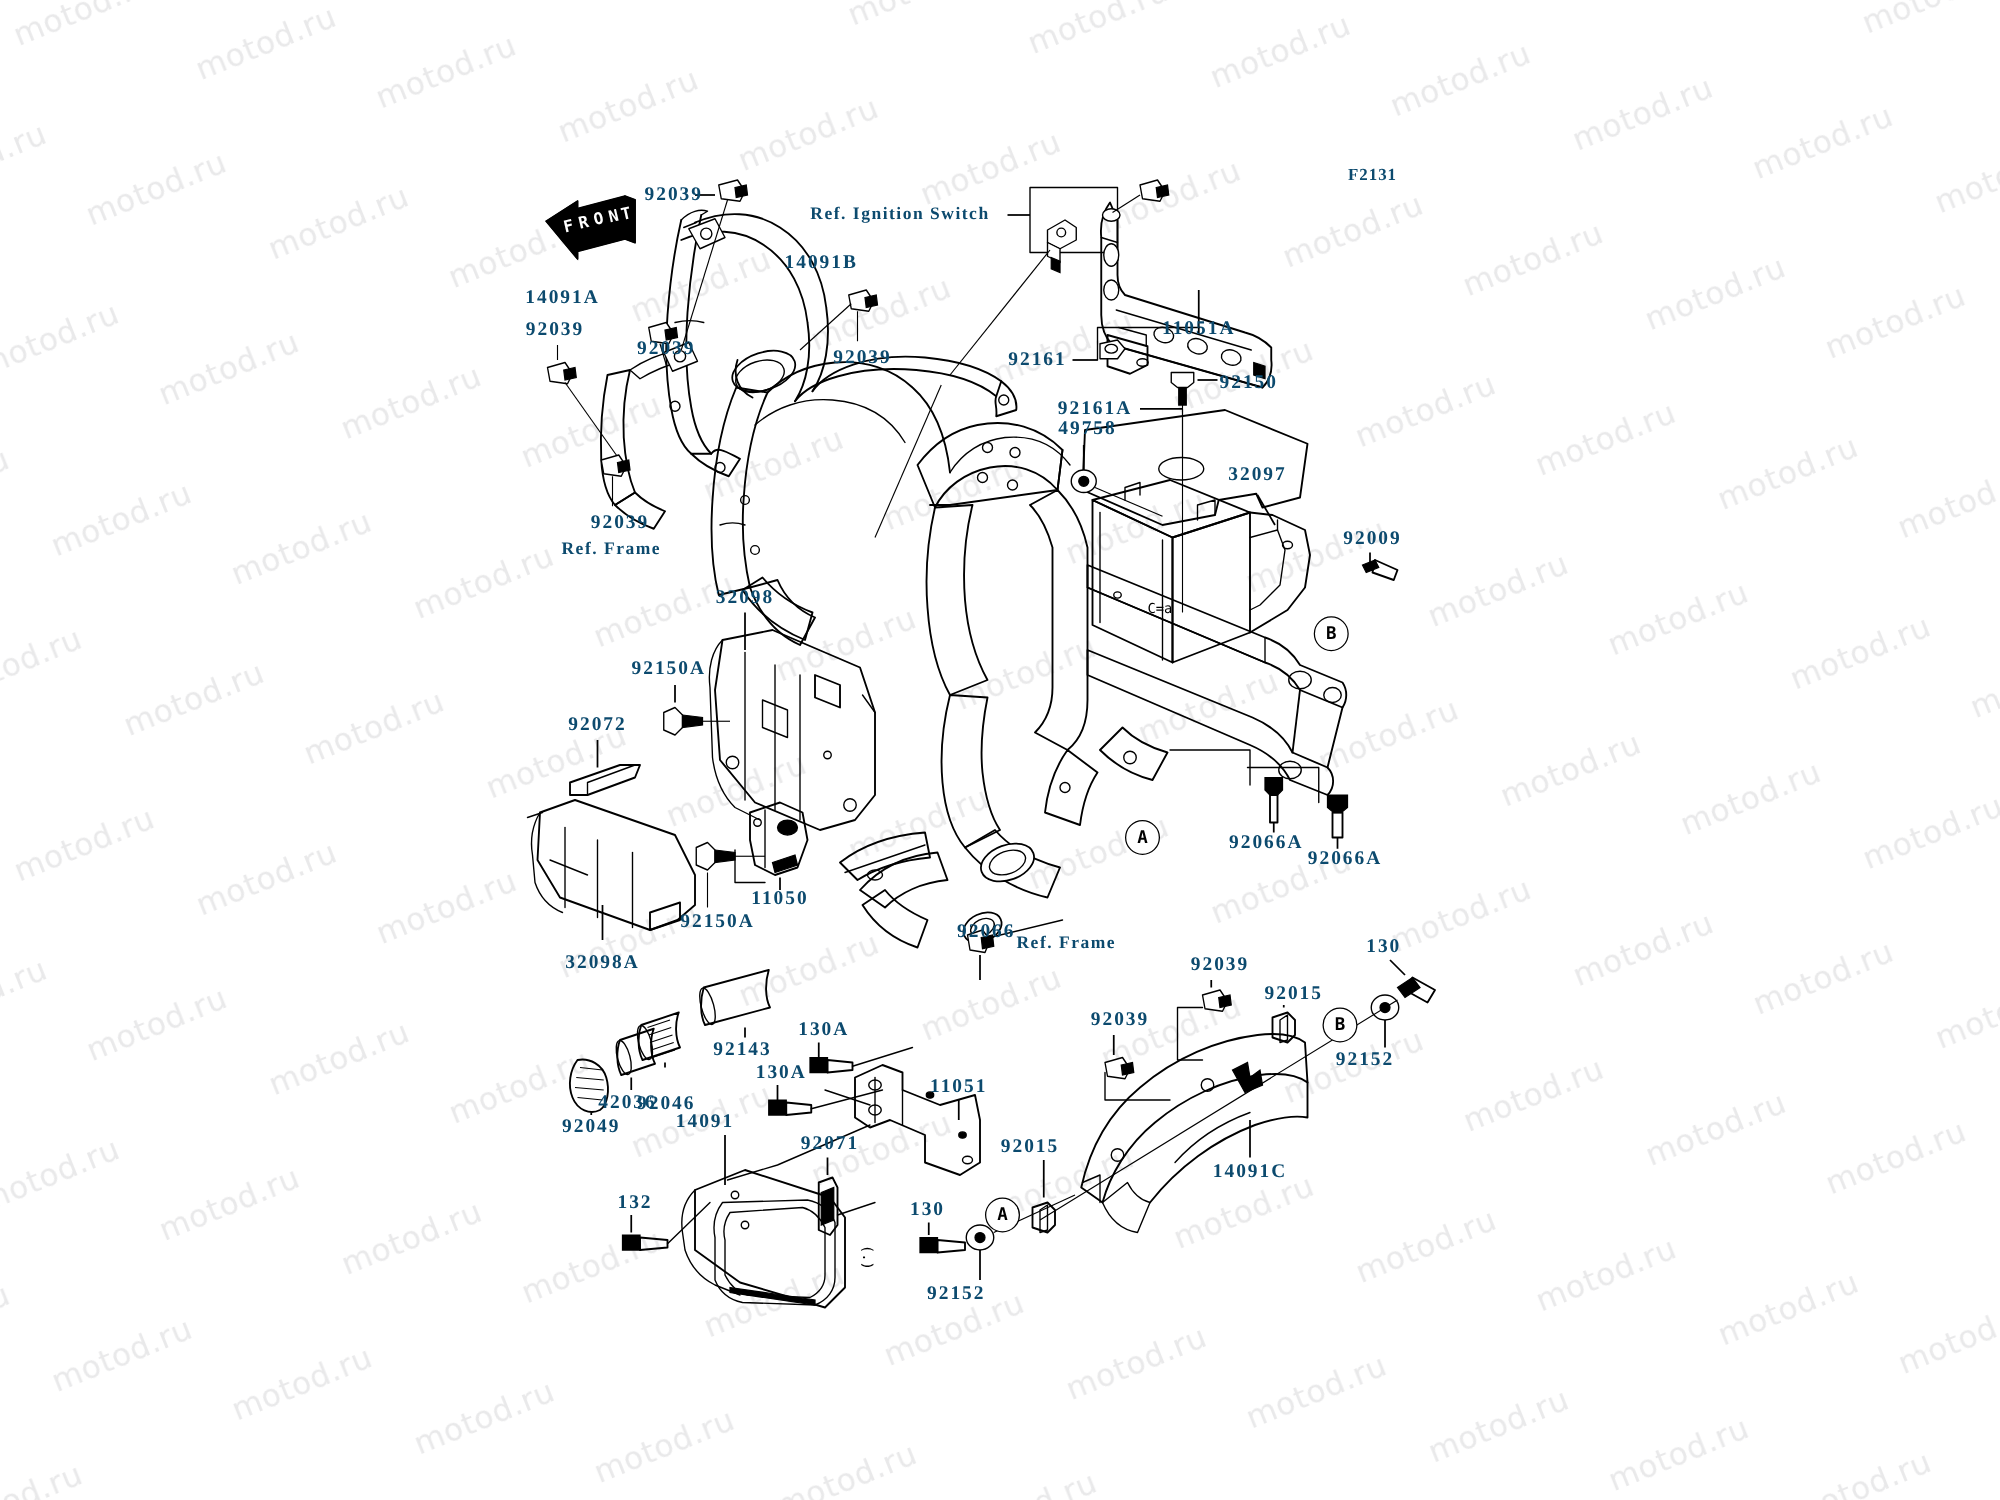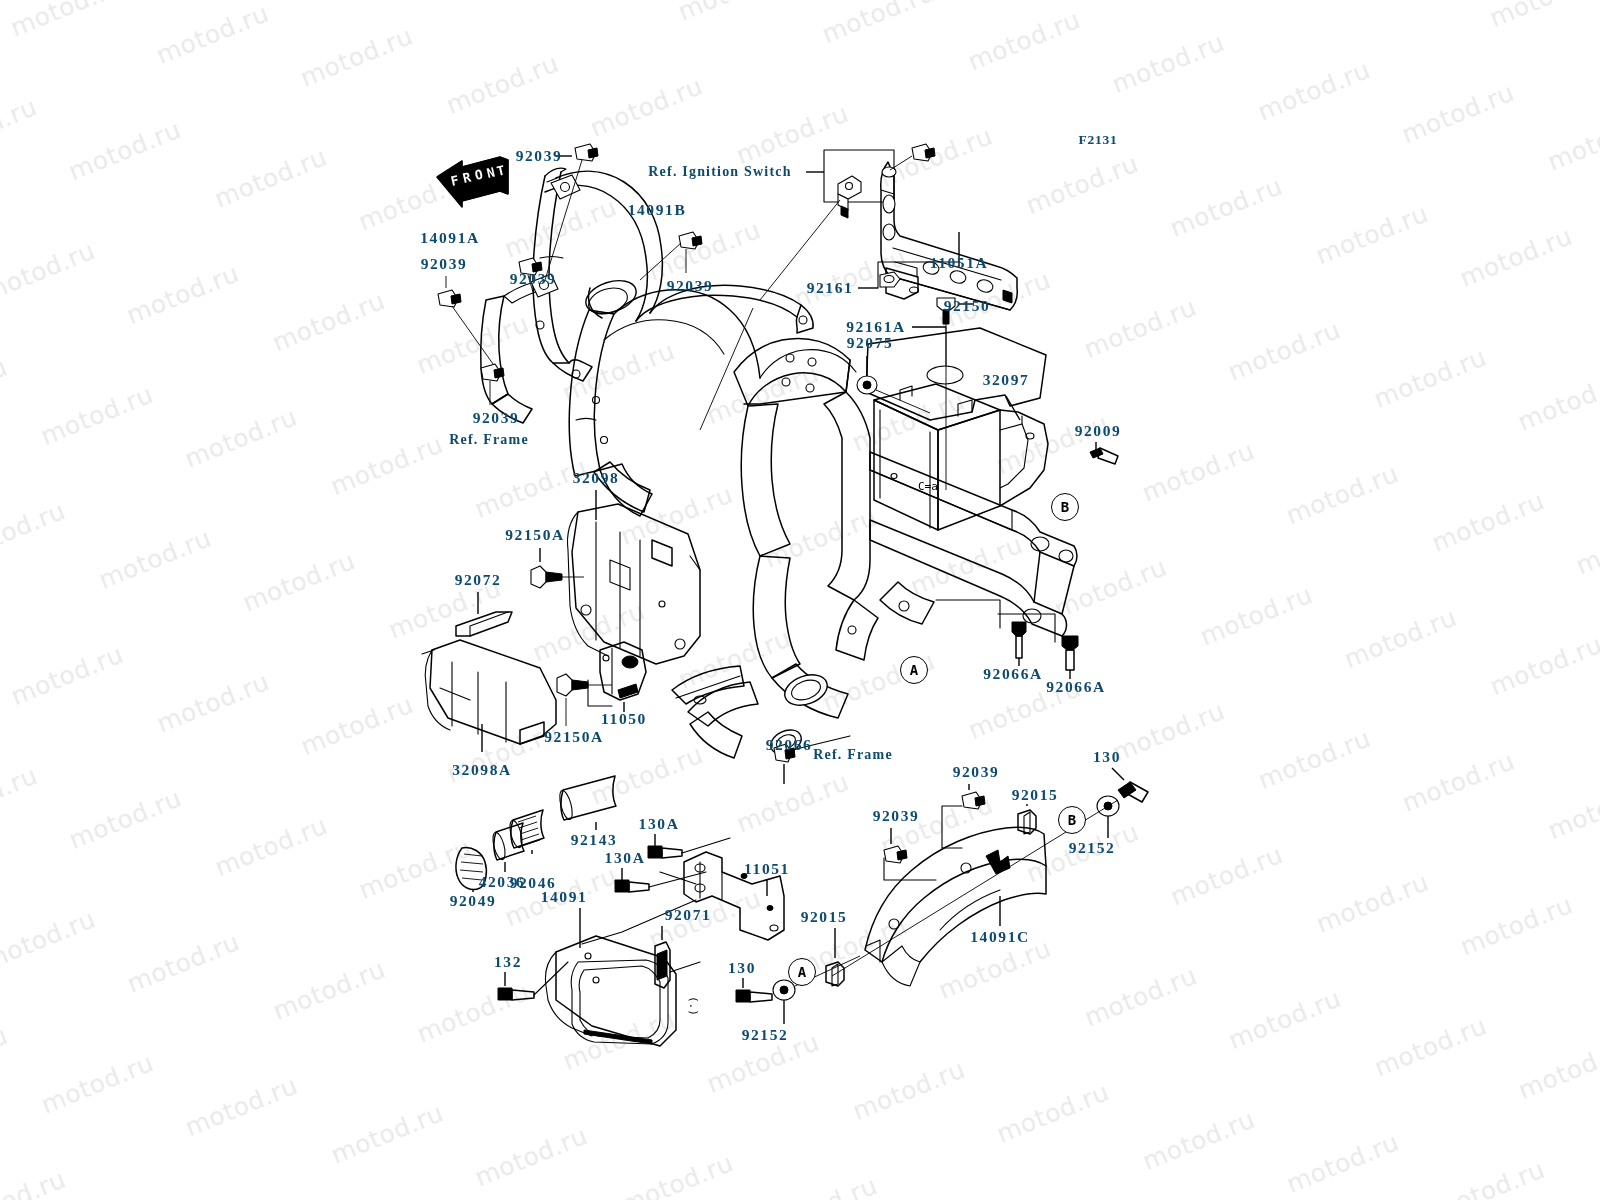--- a/index.html
+++ b/index.html
@@ -557,43 +557,43 @@
 
     <div class="lbl" style="left:539px;top:156px;">92039</div>
     <div class="lbl" style="left:657px;top:210px;">14091B</div>
     <div class="lbl" style="left:450px;top:238px;">14091A</div>
     <div class="lbl" style="left:444px;top:264px;">92039</div>
     <div class="lbl" style="left:690px;top:286px;">92039</div>
     <div class="lbl" style="left:533px;top:279px;">92039</div>
     <div class="lbl" style="left:496px;top:418px;">92039</div>
     <div class="lbl" style="left:959px;top:220px;margin-top:43px;">11051A</div>
     <div class="lbl" style="left:830px;top:288px;">92161</div>
-    <div class="lbl" style="left:967px;top:306px;">92150</div>
+    <div class="lbl" style="left:999px;top:306px;">92150</div>
     <div class="lbl" style="left:876px;top:327px;">92161A</div>
-    <div class="lbl" style="left:870px;top:343px;">92075</div>
+    <div class="lbl" style="left:870px;top:343px;">49758</div>
     <div class="lbl" style="left:1006px;top:380px;">32097</div>
     <div class="lbl" style="left:1098px;top:431px;">92009</div>
     <div class="lbl" style="left:596px;top:478px;">32098</div>
     <div class="lbl" style="left:535px;top:535px;">92150A</div>
     <div class="lbl" style="left:478px;top:580px;">92072</div>
     <div class="lbl" style="left:574px;top:737px;">92150A</div>
     <div class="lbl" style="left:624px;top:719px;">11050</div>
     <div class="lbl" style="left:482px;top:770px;">32098A</div>
     <div class="lbl" style="left:1013px;top:674px;">92066A</div>
     <div class="lbl" style="left:1076px;top:687px;">92066A</div>
     <div class="lbl" style="left:789px;top:745px;">92066</div>
     <div class="lbl" style="left:594px;top:840px;">92143</div>
     <div class="lbl" style="left:533px;top:864px;margin-top:19px;">92046</div>
     <div class="lbl" style="left:502px;top:882px;">42036</div>
     <div class="lbl" style="left:473px;top:901px;">92049</div>
     <div class="lbl" style="left:659px;top:824px;">130A</div>
     <div class="lbl" style="left:625px;top:858px;">130A</div>
     <div class="lbl" style="left:767px;top:869px;text-align:center;">11051</div>
     <div class="lbl" style="left:564px;top:897px;">14091</div>
-    <div class="lbl" style="left:688px;top:915px;text-align:center;">92071</div>
+    <div class="lbl" style="left:664px;top:915px;text-align:center;">92071</div>
     <div class="lbl" style="left:508px;top:962px;">132</div>
     <div class="lbl" style="left:742px;top:968px;">130</div>
     <div class="lbl" style="left:765px;top:1035px;">92152</div>
     <div class="lbl" style="left:824px;top:917px;">92015</div>
     <div class="lbl" style="left:896px;top:816px;">92039</div>
     <div class="lbl" style="left:976px;top:772px;">92039</div>
     <div class="lbl" style="left:1035px;top:795px;">92015</div>
     <div class="lbl" style="left:1107px;top:757px;">130</div>
     <div class="lbl" style="left:1092px;top:848px;">92152</div>
     <div class="lbl" style="left:1000px;top:937px;">14091C</div>

